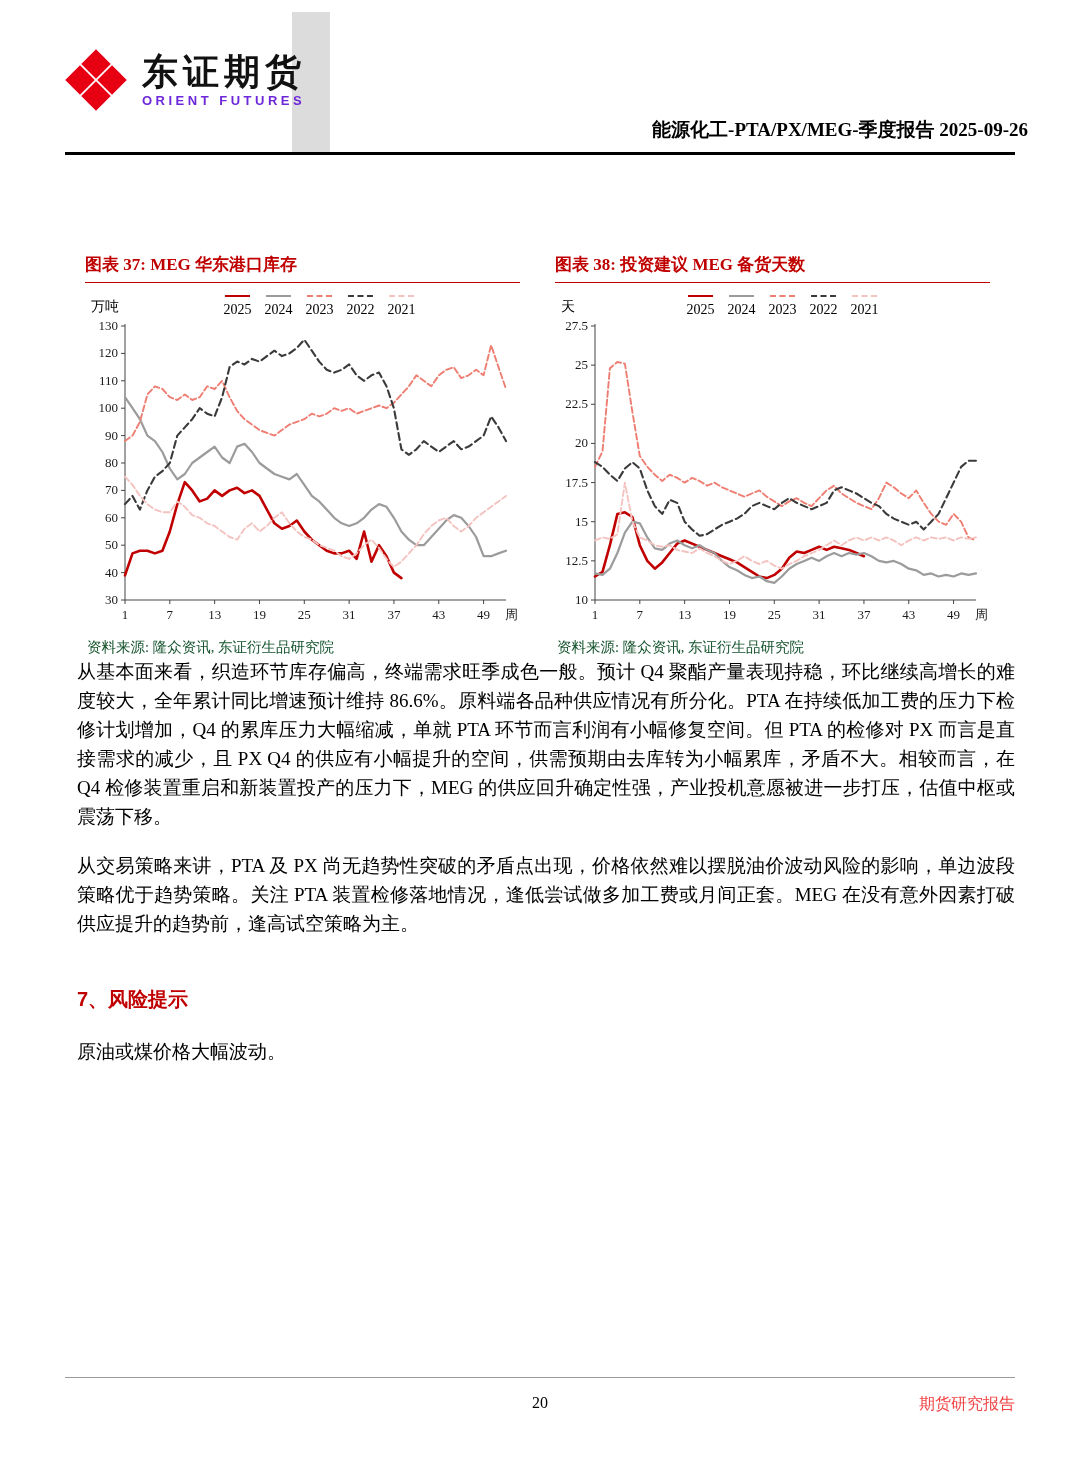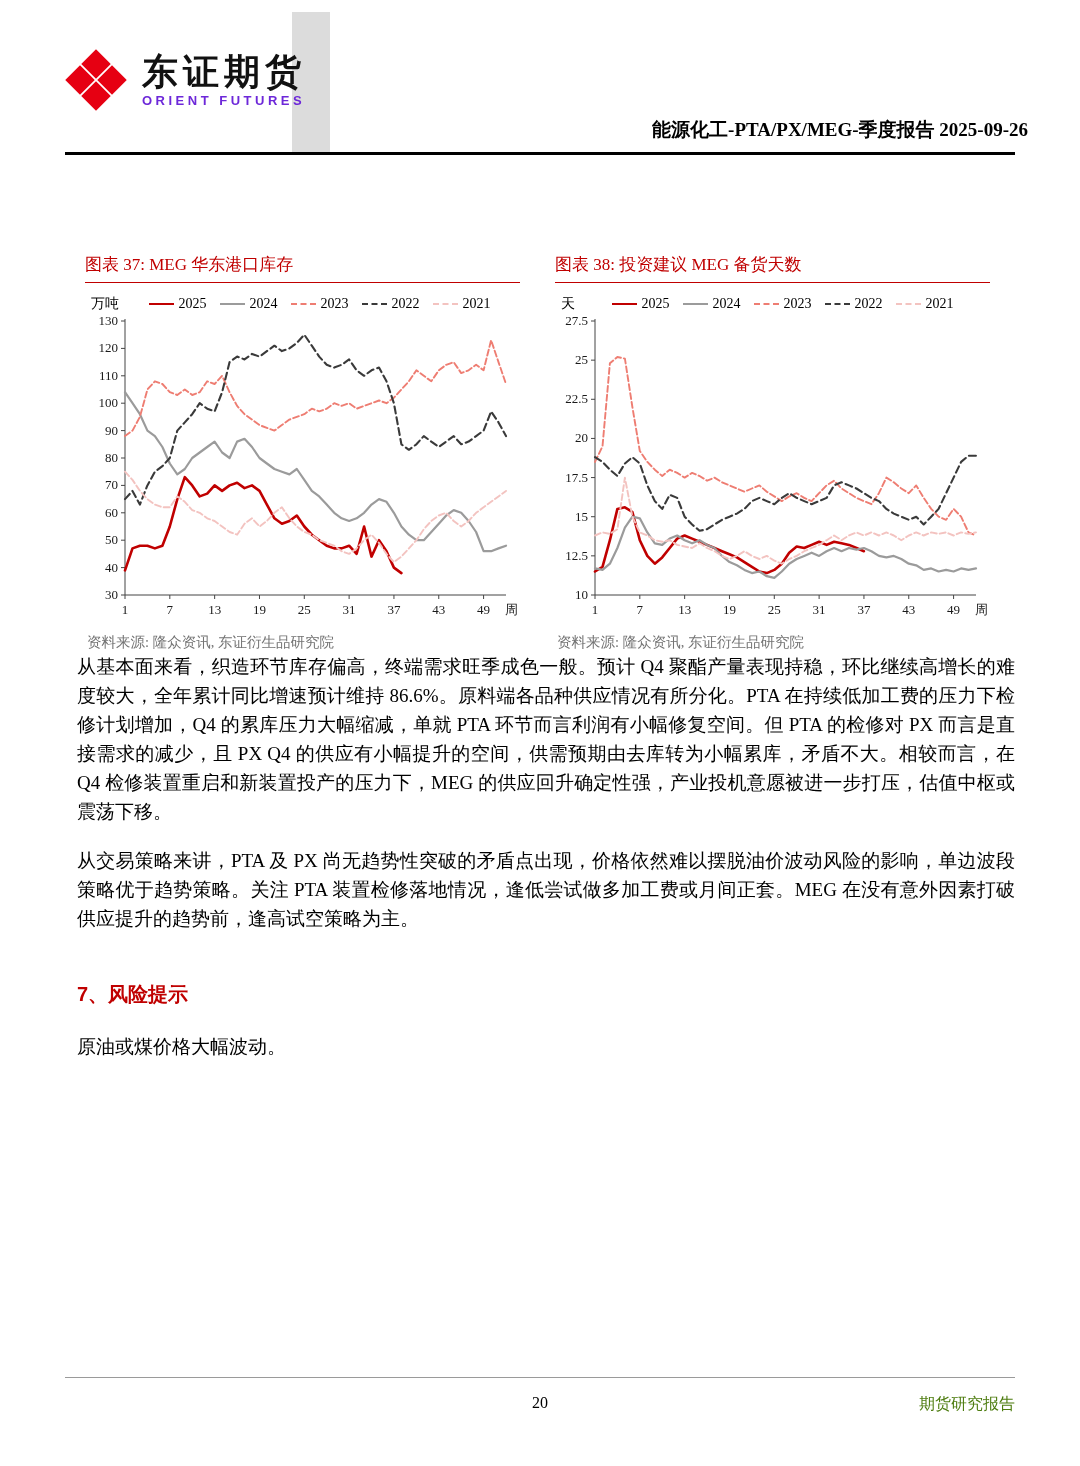--- a/index.html
+++ b/index.html
@@ -14,38 +14,38 @@
   .logo { position:absolute; left:64px; top:36px; display:flex; align-items:center; gap:14px; }
   .logo-icon { width:64px; height:64px; display:block; }
   .logo-name { font-family:"Liberation Sans","DejaVu Sans",sans-serif; font-weight:bold; font-size:36px; letter-spacing:5px; color:#111; line-height:1.1; }
   .logo-sub { font-family:"Liberation Sans","DejaVu Sans",sans-serif; font-weight:bold; font-size:13px; letter-spacing:3.5px; color:#6d28d9; margin-top:2px; }
   .report-title { position:absolute; right:52px; bottom:12px; font-size:19px; font-weight:bold; }
   .header-rule { position:absolute; left:65px; right:65px; bottom:0; height:3px; background:#000; }
 
   .content { padding:0 65px; }
   .charts-row { display:flex; gap:35px; margin:98px 0 0 20px; }
   .chart-fig { width:435px; }
-  .chart-title { color:#c00000; font-weight:normal; font-size:17px; padding-bottom:6px; border-bottom:1.5px solid #c00000; }
+  .chart-title { color:#c00000; font-weight:bold; font-size:17px; padding-bottom:6px; border-bottom:1.5px solid #c00000; }
   .plot-head { display:flex; align-items:center; margin-top:12px; }
   .unit { font-size:14px; padding-left:6px; white-space:nowrap; }
   .legend { flex:1; display:flex; justify-content:center; align-items:center; gap:13px; font-size:14px; }
-  .legend-item { display:inline-flex; align-items:center; gap:5px; white-space:nowrap; }
+  .legend-item { display:inline-flex; align-items:center; gap:5px; white-space:nowrap;flex-direction:column; }
   .legend-line { display:inline-block; width:25px; height:0; border-top-width:2.4px; }
   .plot svg { display:block; }
-  .chart-source { font-size:14.5px; color:#737373; margin-top:8px; padding-left:2px; }
+  .chart-source { font-size:14.5px; color:#14532d; margin-top:8px; padding-left:2px; }
 
   .sec-heading { color:#c00000; font-size:20px; font-weight:bold; font-family:"Liberation Sans","DejaVu Sans",sans-serif; margin:52px 0 24px 12px; }
   .sec-heading.risk { margin-top:48px; }
   .para { font-size:19px; line-height:29px; text-align:justify; margin:0 0 20px 12px; }
 
   .footer { position:absolute; left:65px; right:65px; bottom:62px; }
   .footer-rule { height:1px; background:#9a9a9a; margin-bottom:16px; }
   .footer-row { position:relative; height:22px; }
   .page-num { position:absolute; left:50%; transform:translateX(-50%); font-size:16px; }
-  .footer-brand { position:absolute; right:0; top:0; font-size:16px; color:#4d7c0f; }
+  .footer-brand { position:absolute; right:0; top:0; font-size:16px; color:#ef4444; }
 </style>
 </head>
 <body>
 
 <div class="page">
   <div class="gray-block"></div>
 
   <header class="header">
     <div class="logo">
       <svg class="logo-icon" viewBox="0 0 100 100" aria-hidden="true">

